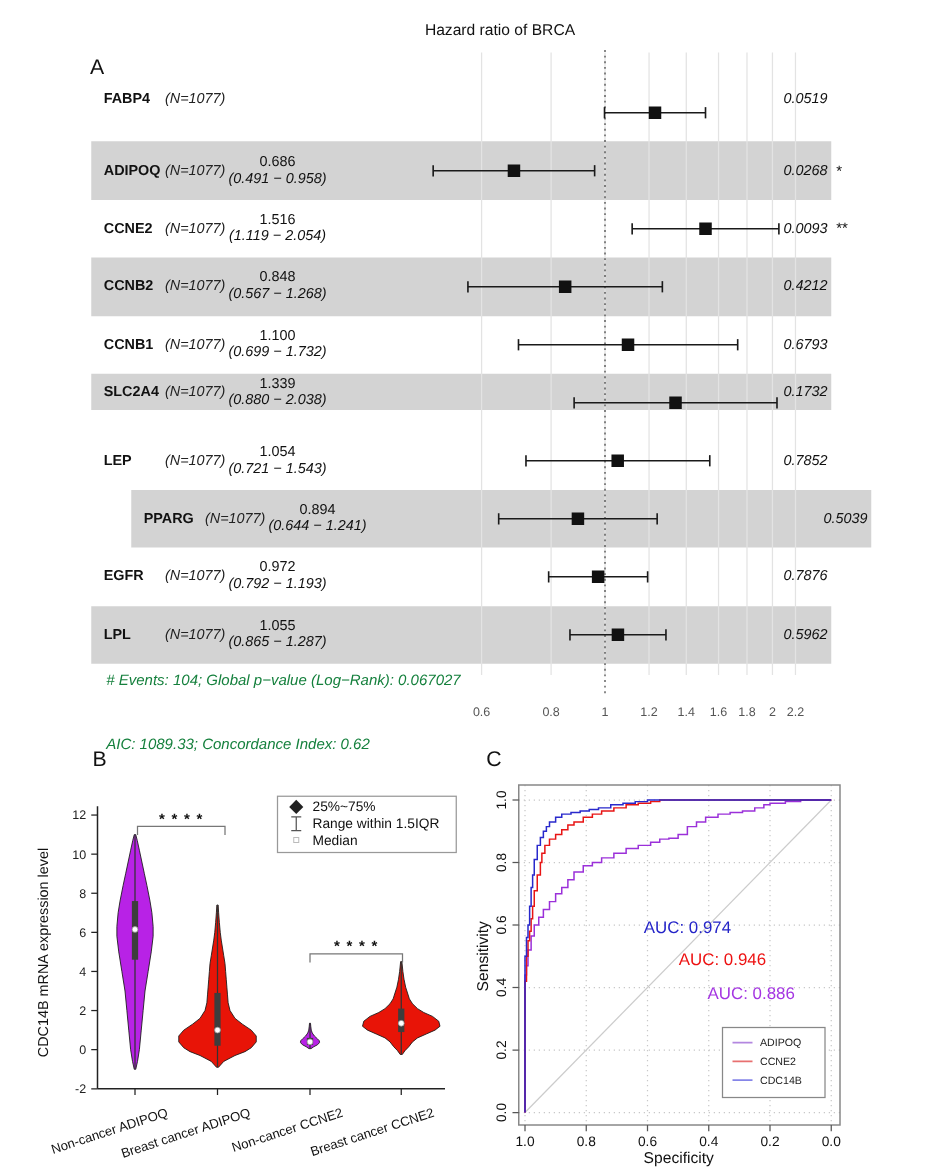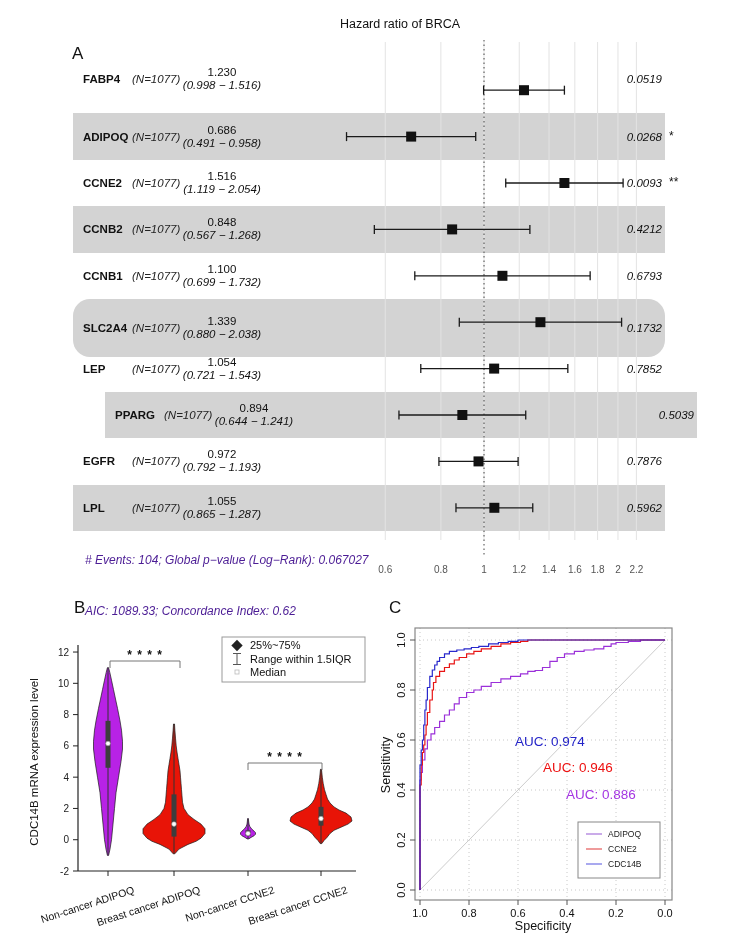--- a/index.html
+++ b/index.html
@@ -8,38 +8,34 @@
   .pa-row{position:absolute;left:73px;width:592px;}
   .pa-row.shaded{background:#d3d3d3;}
   .pa-gene{position:absolute;left:10px;top:50%;transform:translateY(-50%);font-weight:bold;font-size:11.5px;color:#111;white-space:nowrap;}
   .pa-n{position:absolute;left:59px;top:50%;transform:translateY(-50%);font-style:italic;font-size:11.5px;color:#222;white-space:nowrap;}
   .pa-hr{position:absolute;left:84px;width:130px;top:50%;transform:translateY(-50%);text-align:center;font-size:11.5px;color:#111;line-height:13px;}
   .pa-ci{font-style:italic;}
   .pa-p{position:absolute;left:483px;width:106px;top:50%;transform:translateY(-50%);text-align:right;font-style:italic;font-size:11.5px;color:#111;}
   .pa-stars{position:absolute;left:596px;top:50%;transform:translateY(-54%);font-size:12px;color:#111;white-space:nowrap;}
   .pa-title{position:absolute;top:17px;left:0;width:704px;text-align:center;font-size:12.5px;color:#111;padding-left:48px;}
   .panel-label{position:absolute;font-size:17px;color:#111;}
-  .pa-foot{position:absolute;left:85px;font-style:italic;font-size:12px;color:#4c1d95;white-space:nowrap;margin-top:16px;}
+  .pa-foot{position:absolute;left:85px;font-style:italic;font-size:12px;color:#15803d;white-space:nowrap;}
   svg.overlay{position:absolute;left:0;pointer-events:none;}
 </style>
 </head>
 <body>
 
 <div class="fig">
 
   <div class="pa-title">Hazard ratio of BRCA</div>
   <div class="panel-label" style="left:72px;top:44px;">A</div>
   <div id="pa-rows">
       <div class="pa-row" style="top: 56px; height: 46.4px;">
         <span class="pa-gene">FABP4</span>
         <span class="pa-n">(N=1077)</span>
-        <div class="pa-hr">
-          <div>1.230</div>
-          <div class="pa-ci">(0.998 − 1.516)</div>
-        </div>
         <span class="pa-p">0.0519</span>
       </div>
       <div class="pa-row shaded" style="top: 113.4px; height: 46.4px;">
         <span class="pa-gene">ADIPOQ</span>
         <span class="pa-n">(N=1077)</span>
         <div class="pa-hr">
           <div>0.686</div>
           <div class="pa-ci">(0.491 − 0.958)</div>
         </div>
         <span class="pa-p">0.0268</span>
@@ -66,21 +62,21 @@
       </div>
       <div class="pa-row" style="top: 252.6px; height: 46.4px;">
         <span class="pa-gene">CCNB1</span>
         <span class="pa-n">(N=1077)</span>
         <div class="pa-hr">
           <div>1.100</div>
           <div class="pa-ci">(0.699 − 1.732)</div>
         </div>
         <span class="pa-p">0.6793</span>
       </div>
-      <div class="pa-row shaded" style="top: 299px; height: 58px; border-radius: 17px;">
+      <div class="pa-row shaded" style="top: 299px; height: 29px;">
         <span class="pa-gene">SLC2A4</span>
         <span class="pa-n">(N=1077)</span>
         <div class="pa-hr">
           <div>1.339</div>
           <div class="pa-ci">(0.880 − 2.038)</div>
         </div>
         <span class="pa-p">0.1732</span>
       </div>
       <div class="pa-row" style="top: 345.4px; height: 46.4px;">
         <span class="pa-gene">LEP</span>

